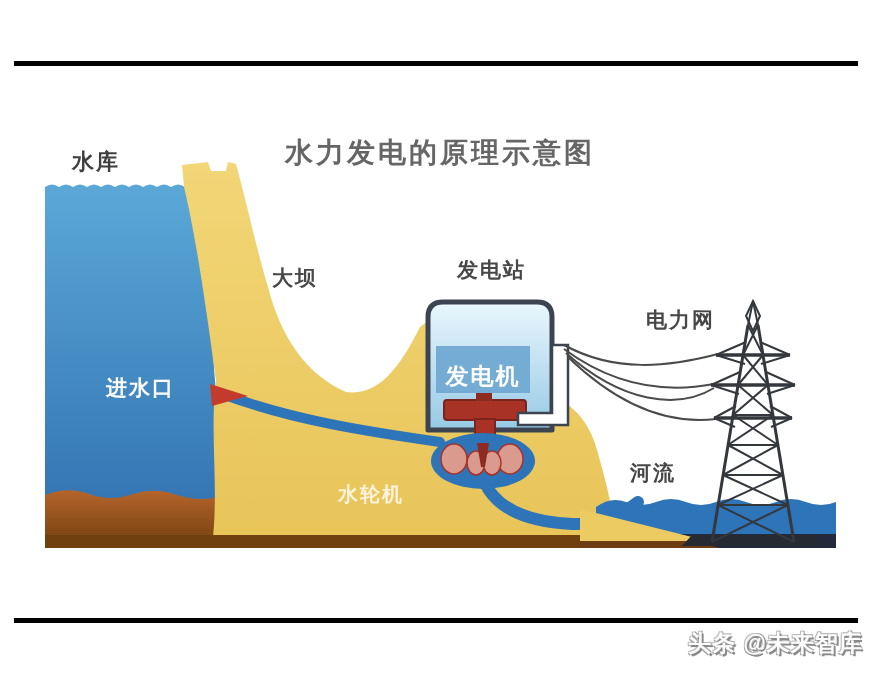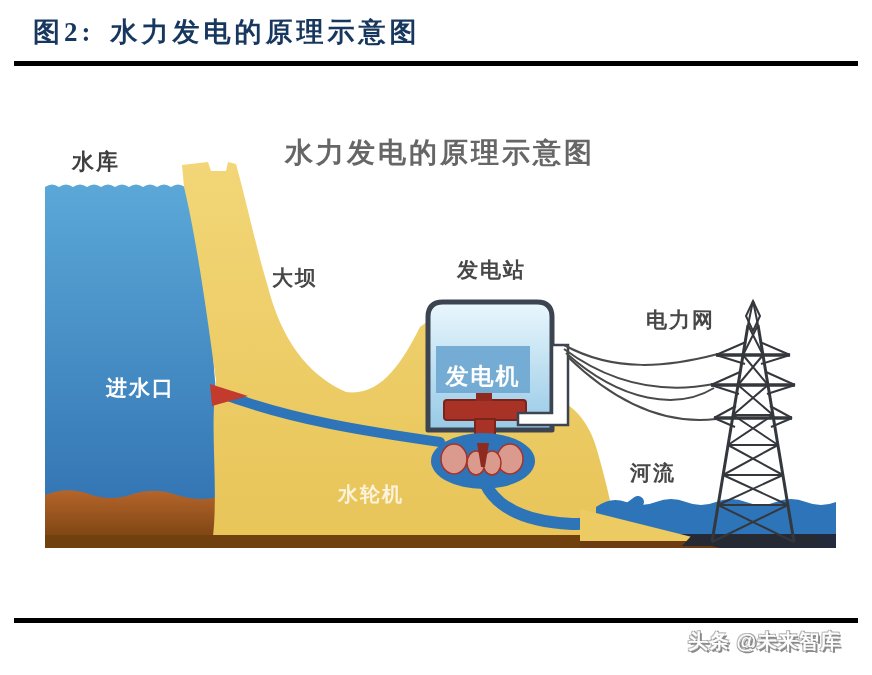--- a/index.html
+++ b/index.html
@@ -9,34 +9,31 @@
     font-family:"Liberation Serif",serif;font-weight:bold;font-size:27px;
     color:#17375E;letter-spacing:4px;white-space:nowrap;}
   .fig-title .gap{display:inline-block;width:16px;}
   .rule{position:absolute;left:14px;width:844px;height:5px;background:#000;}
   #rule-top{top:61px;}
   #rule-bottom{top:618px;}
   .source-line{position:absolute;left:33px;top:629px;
     font-family:"Liberation Serif",serif;font-weight:bold;font-size:26px;
     color:#0d0d0d;letter-spacing:2.5px;white-space:nowrap;}
   .watermark{position:absolute;left:688px;top:628px;
-    font-weight:bold;font-size:20px;letter-spacing:1px;color:#fdfdfd;
+    font-weight:bold;font-size:23px;letter-spacing:1px;color:#fdfdfd;
     text-shadow:2px 2px 0 #8a8a8a,-1px -1px 0 #bdbdbd,1px -1px 0 #a5a5a5,-1px 1px 0 #a5a5a5;
     white-space:nowrap;}
   #diagram-svg{position:absolute;left:40px;top:105px;}
   text{font-family:"Liberation Sans",sans-serif;font-weight:bold;}
 </style>
 </head>
 <body>
 
 <div id="page">
 
-  <div class="fig-title">
-    <span>图2:</span><span class="gap"></span><span>水力发电的原理示意图</span>
-  </div>
 
   <div id="rule-top" class="rule"></div>
 
   <svg id="diagram-svg" width="820" height="445" viewBox="0 0 820 445">
     <defs>
       <linearGradient id="gw" x1="0" y1="0" x2="0" y2="1">
         <stop offset="0" stop-color="#5BA8D8"></stop>
           <stop offset="1" stop-color="#2F6FAF"></stop>
       </linearGradient>
       <linearGradient id="gst" x1="0" y1="0" x2="0" y2="1">

